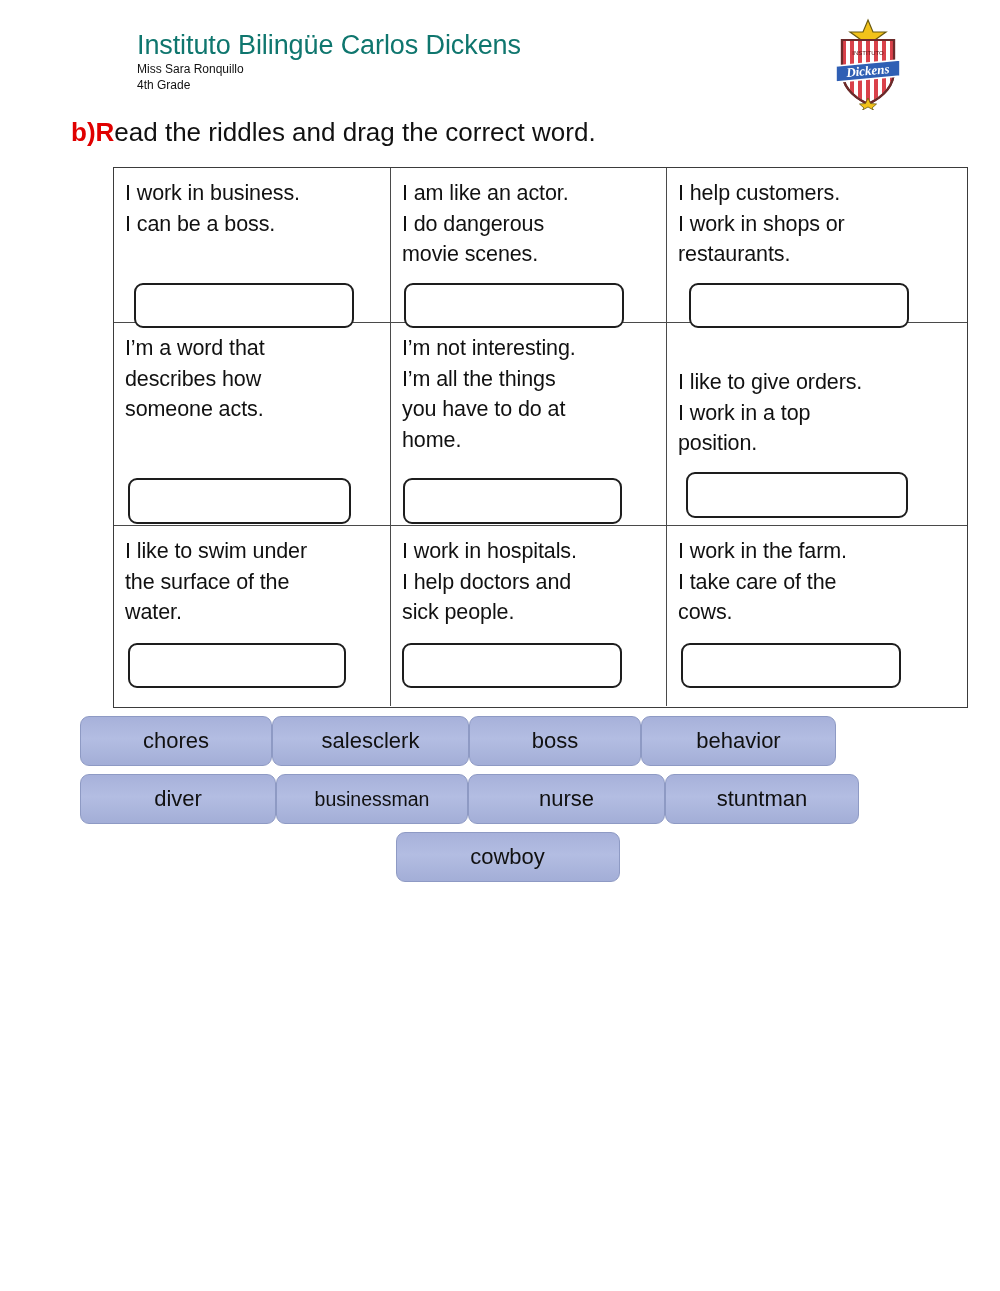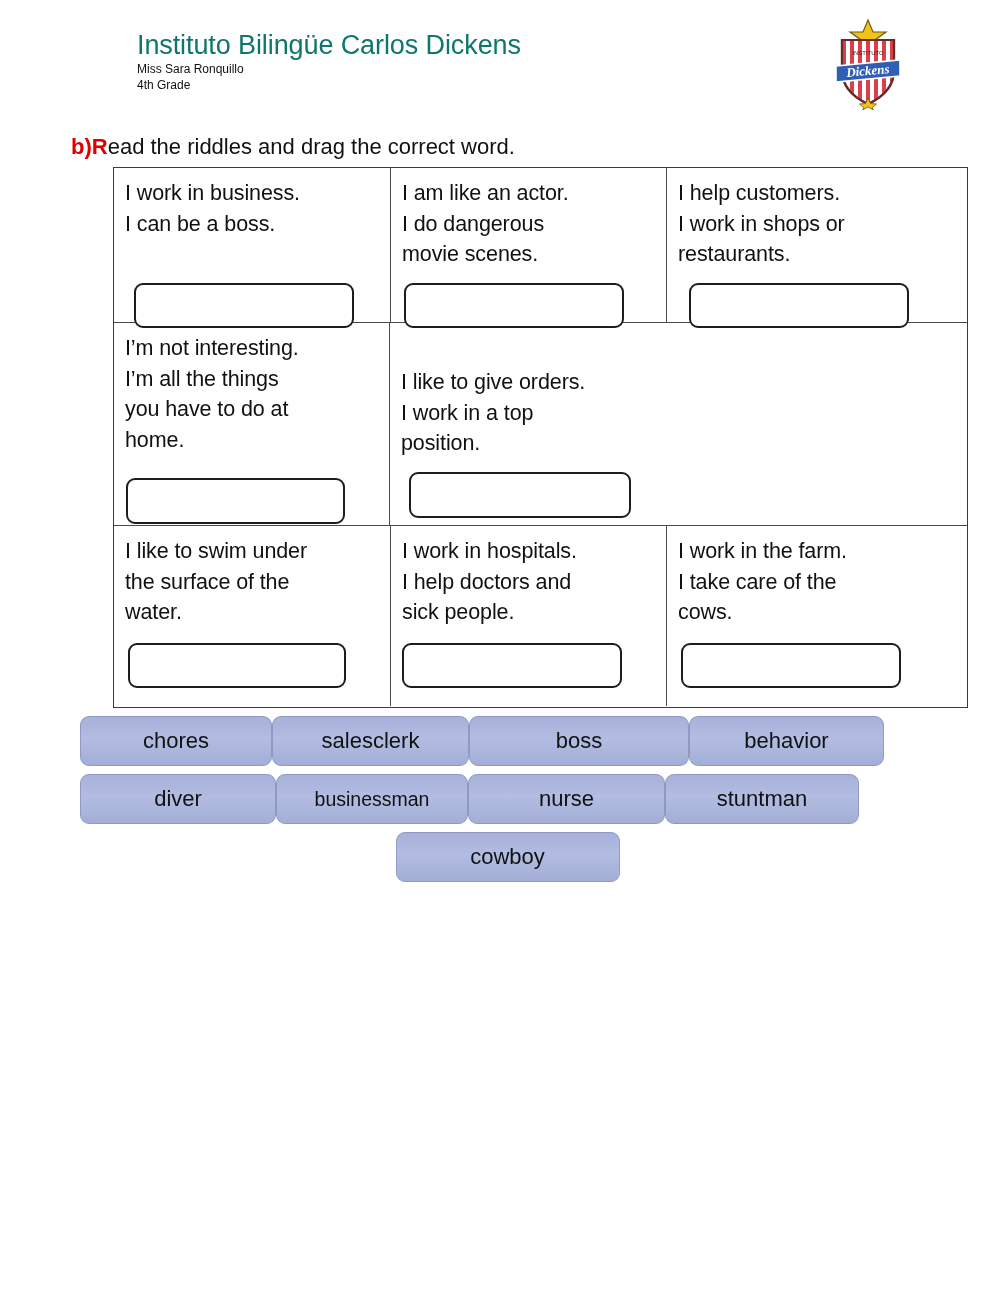--- a/index.html
+++ b/index.html
@@ -45,24 +45,23 @@
     top: 18px;
     width: 76px;
     height: 92px;
   }
 
   
   .instruction {
     position: absolute;
     left: 71px;
     top: 118px;
-    font-size: 22px;
+    font-size: 26px;
     line-height: 1.15;
     white-space: nowrap;
-    margin-top: 16px;
   }
   .instruction .ins-red {
     color: #e00000;
     font-weight: bold;
   }
   .instruction .ins-rest {
     color: #111;
   }
 
   
@@ -226,20 +225,28 @@
       <div class="riddle-text">
         <div>I help customers.</div>
         <div>I work in shops or</div>
         <div>restaurants.</div>
       </div>
       <div class="dropbox"></div>
     </div>
   </div>
 
   <div class="grid-row r2">
+    <div class="cell c1">
+      <div class="riddle-text">
+        <div>I’m a word that</div>
+        <div>describes how</div>
+        <div>someone acts.</div>
+      </div>
+      <div class="dropbox"></div>
+    </div>
     <div class="cell c2">
       <div class="riddle-text">
         <div>I’m not interesting.</div>
         <div>I’m all the things</div>
         <div>you have to do at</div>
         <div>home.</div>
       </div>
       <div class="dropbox"></div>
     </div>
     <div class="cell c3">
@@ -278,21 +285,21 @@
       <div class="dropbox"></div>
     </div>
   </div>
 
 </div>
 
 <div class="wordbank">
   <div class="wb-row">
     <div class="chip" style="width:192px;">chores</div>
     <div class="chip" style="width:197px;">salesclerk</div>
-    <div class="chip" style="width:220px;">boss</div>
+    <div class="chip" style="width:172px;">boss</div>
     <div class="chip" style="width:195px;">behavior</div>
   </div>
   <div class="wb-row">
     <div class="chip" style="width:196px;">diver</div>
     <div class="chip small" style="width:192px;">businessman</div>
     <div class="chip" style="width:197px;">nurse</div>
     <div class="chip" style="width:194px;">stuntman</div>
   </div>
   <div class="wb-row center">
     <div class="chip" style="width:224px;">cowboy</div>

